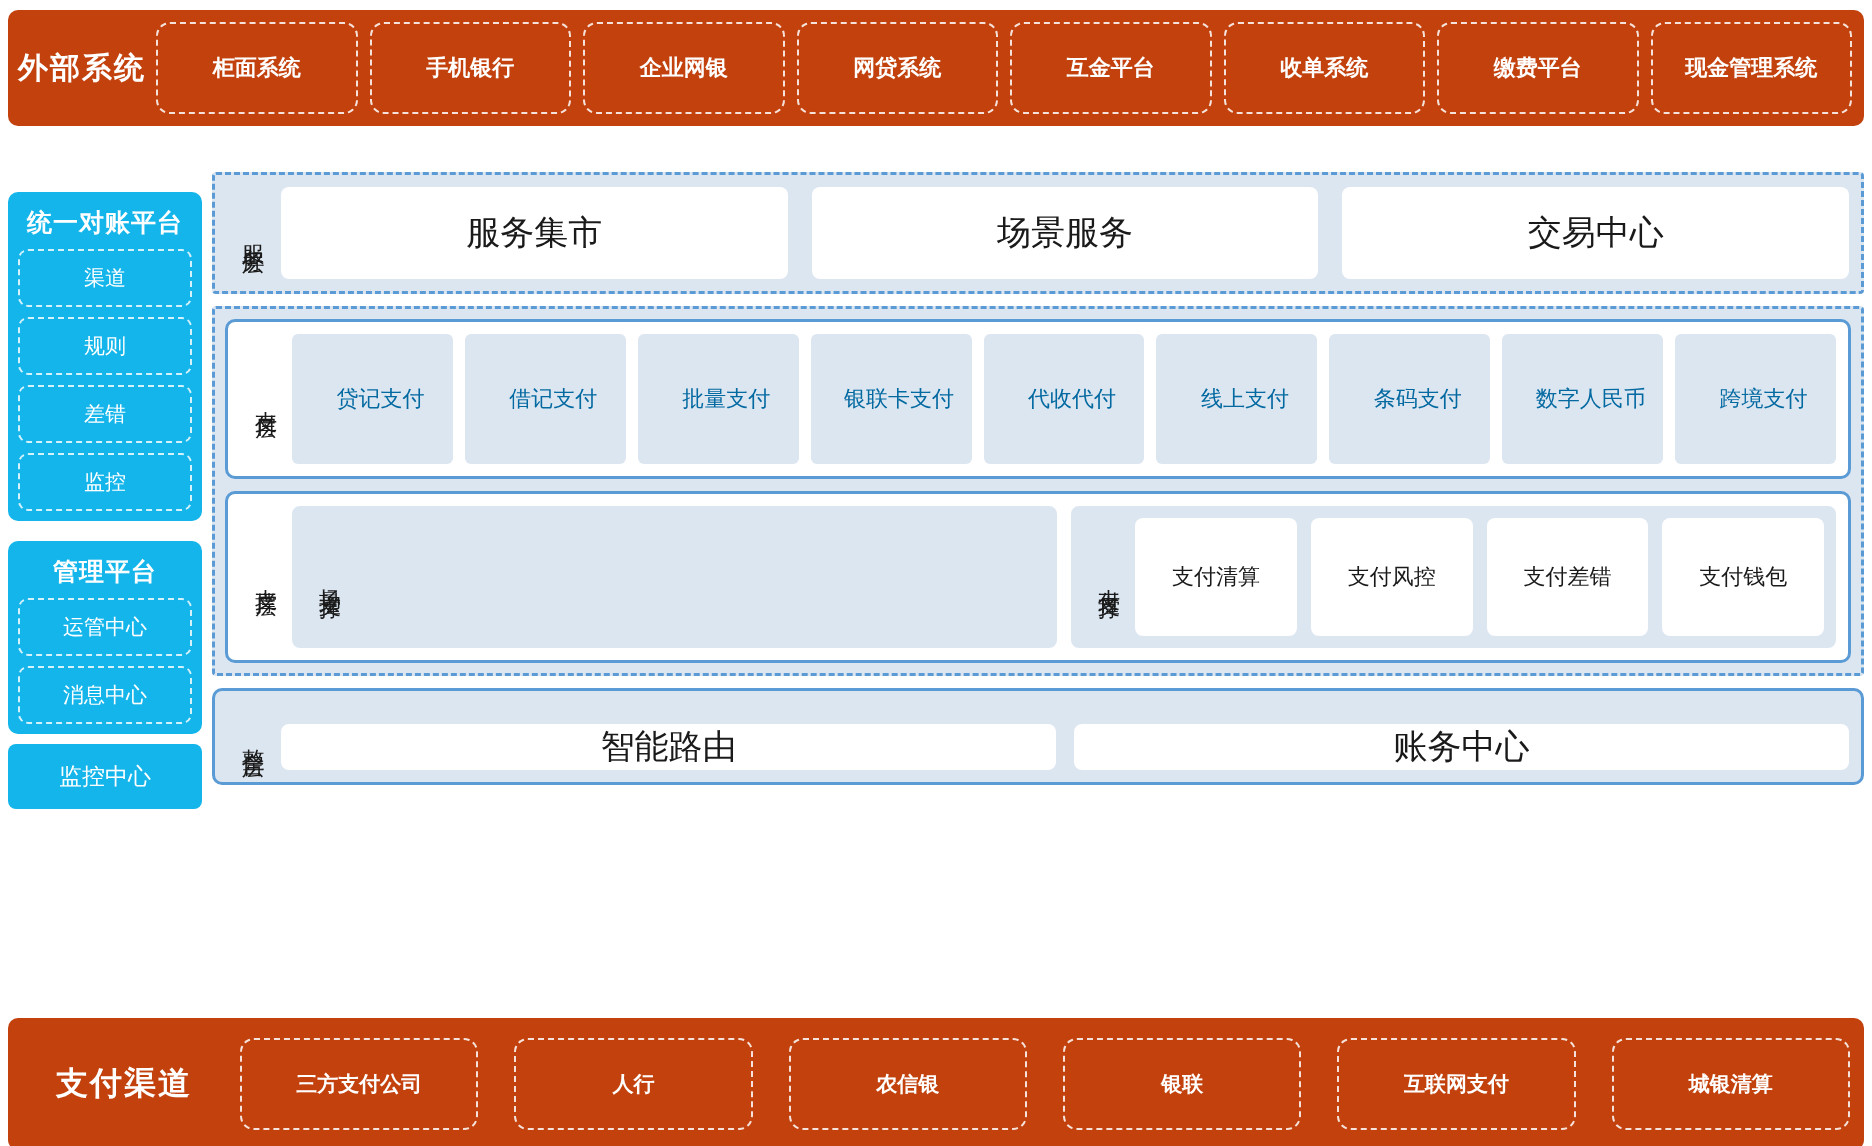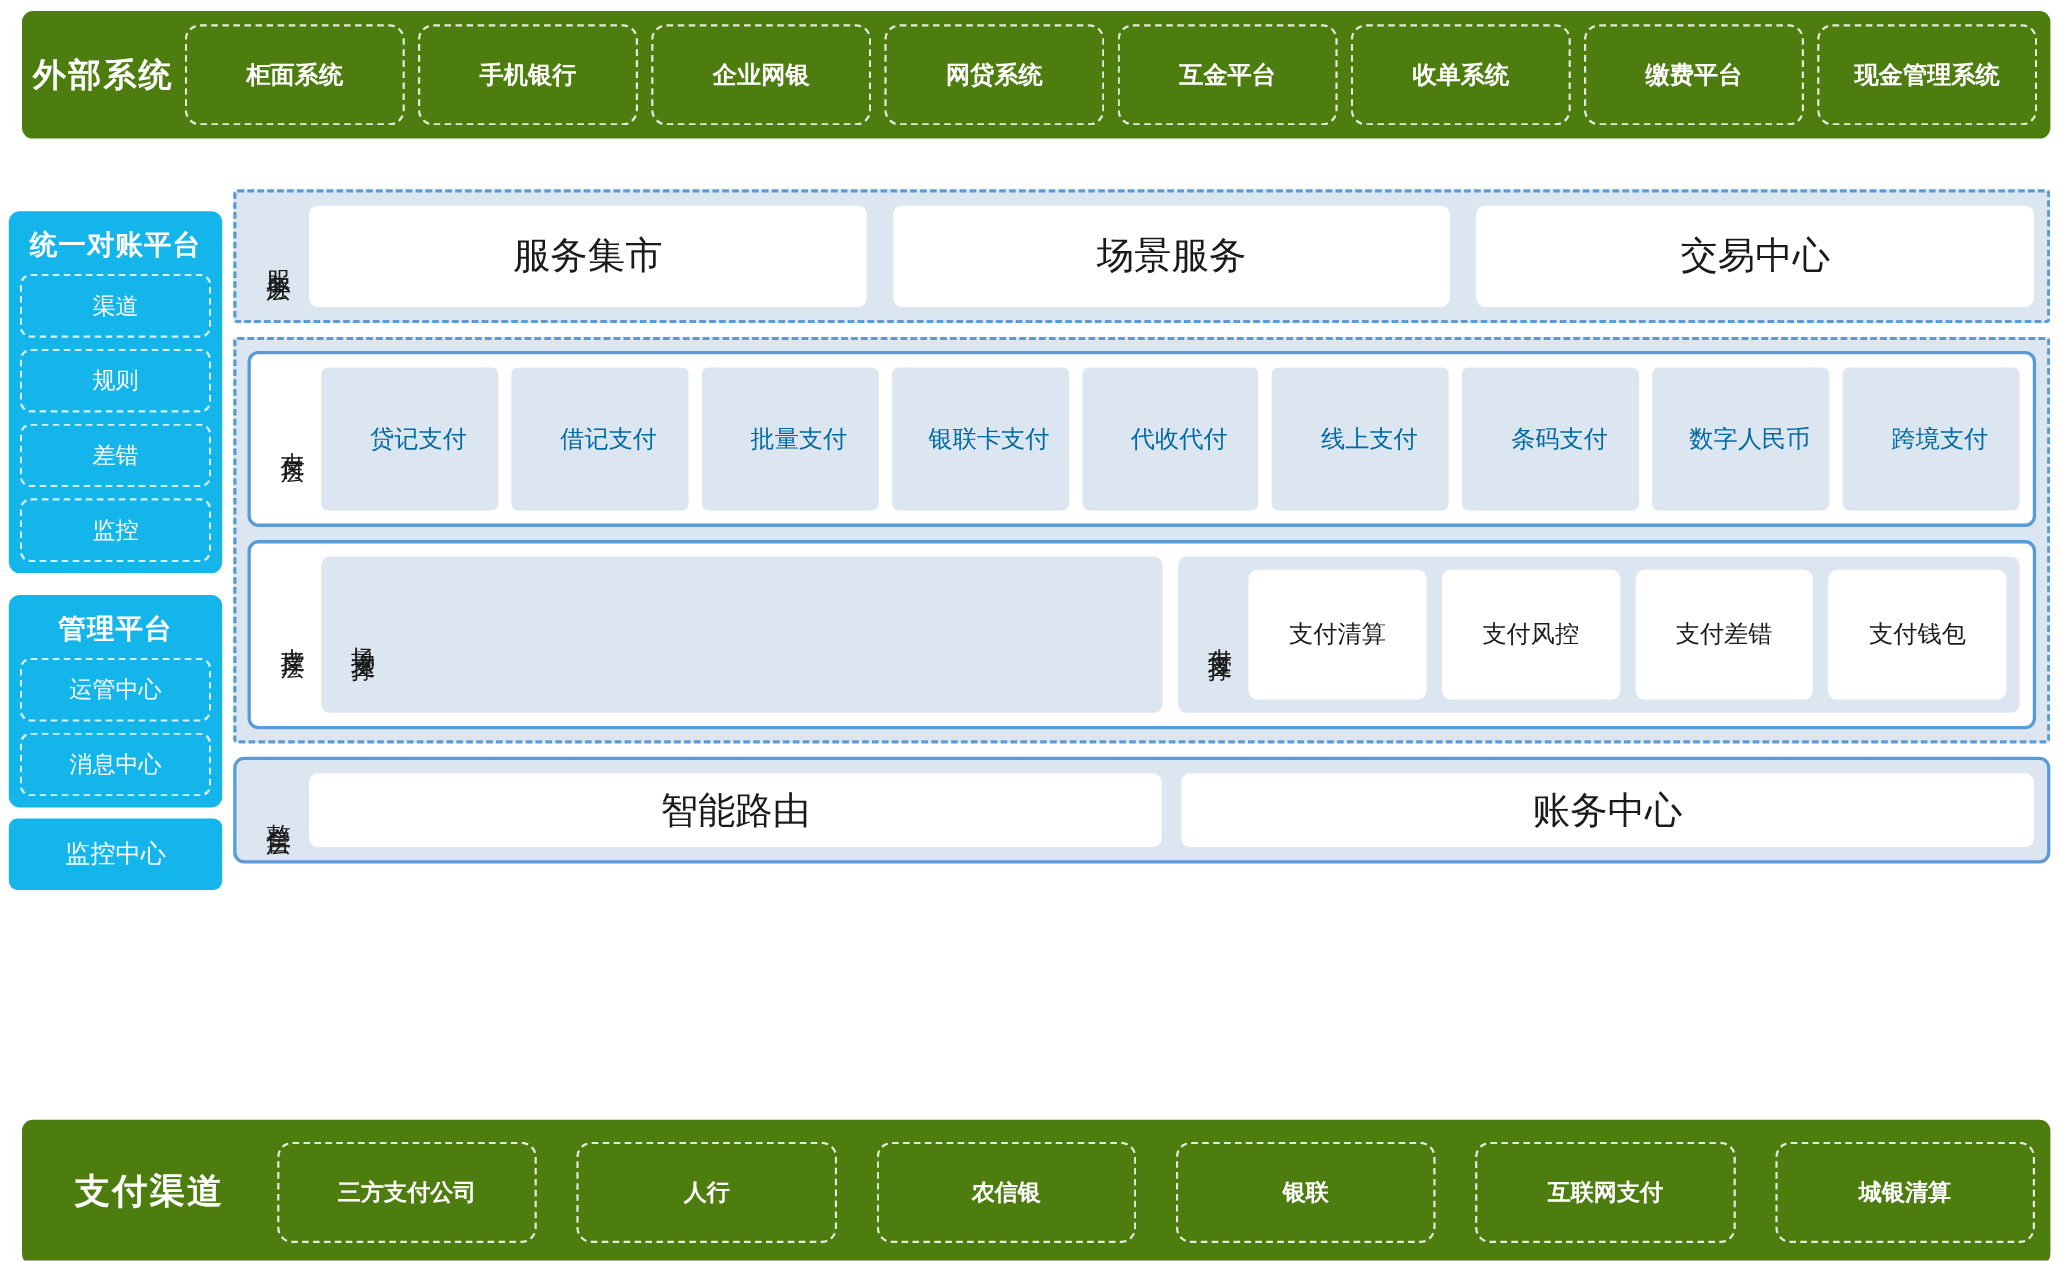--- a/index.html
+++ b/index.html
@@ -6,22 +6,22 @@
   html, body {
     width: 1872px; height: 1146px;
     background: #ffffff;
     font-family: "Liberation Sans", "DejaVu Sans", sans-serif;
     overflow: hidden;
   }
   .page { position: relative; width: 1872px; height: 1146px; }
 
   
   .cyan-bar {
-    position: absolute; left: 20px; right: 8px;
-    background: #4d7c0f;
+    position: absolute; left: 8px; right: 8px;
+    background: #c2410c;
     border-radius: 10px;
     display: flex; align-items: center;
   }
   .cyan-bar-title {
     color: #ffffff;
     font-size: 30px; font-weight: 700;
     letter-spacing: 2px;
     white-space: nowrap;
     flex: 0 0 auto;
     text-align: center;
@@ -159,21 +159,21 @@
   }
 
   
   #integration-layer {
     border: 3px solid #5b9bd5;
     background: #dce6f1;
     border-radius: 10px;
     padding: 12px;
   }
   #integration-layer .vlabel { width: 54px; font-size: 23px; }
-  #integration-layer .cards { display: flex; flex: 1 1 auto; gap: 18px; height: 67px; }
+  #integration-layer .cards { display: flex; flex: 1 1 auto; gap: 18px; height: 67px; align-items: flex-end; }
 </style>
 </head>
 <body>
 
 <div class="page">
 
   <div class="cyan-bar" id="external-bar">
     <div class="cyan-bar-title">外部系统</div>
     <div class="cyan-items">
       <div class="cyan-chip">柜面系统</div>

